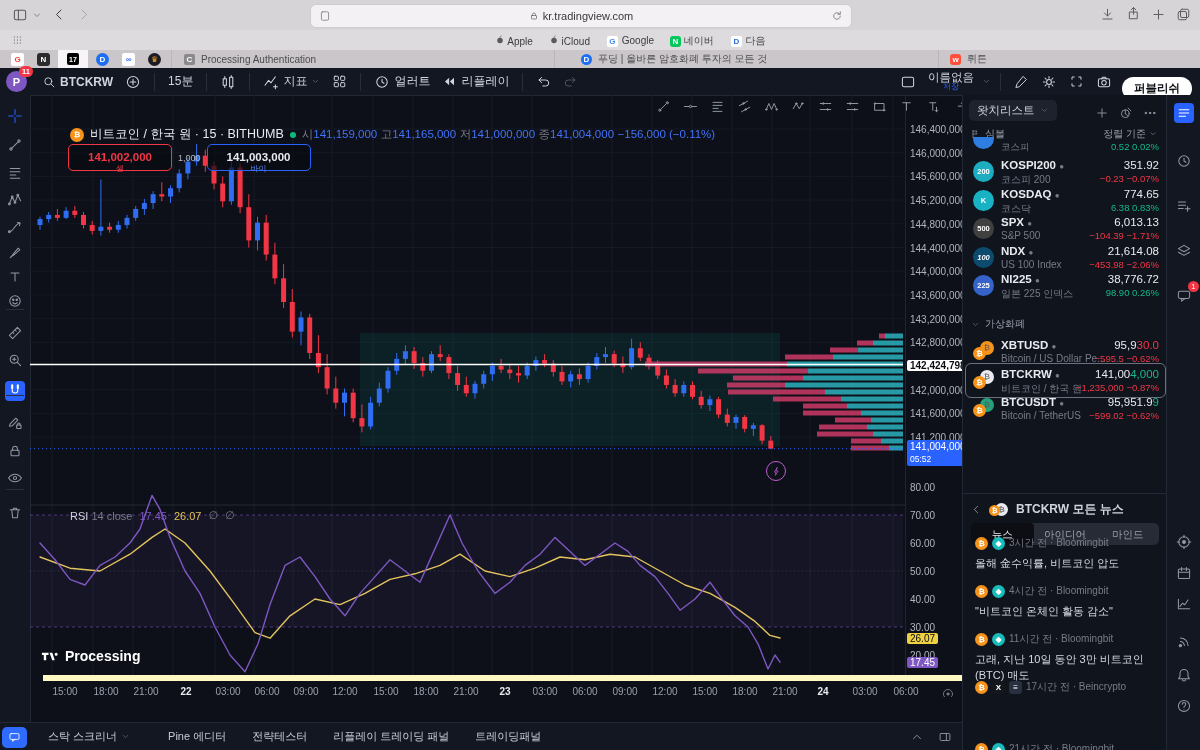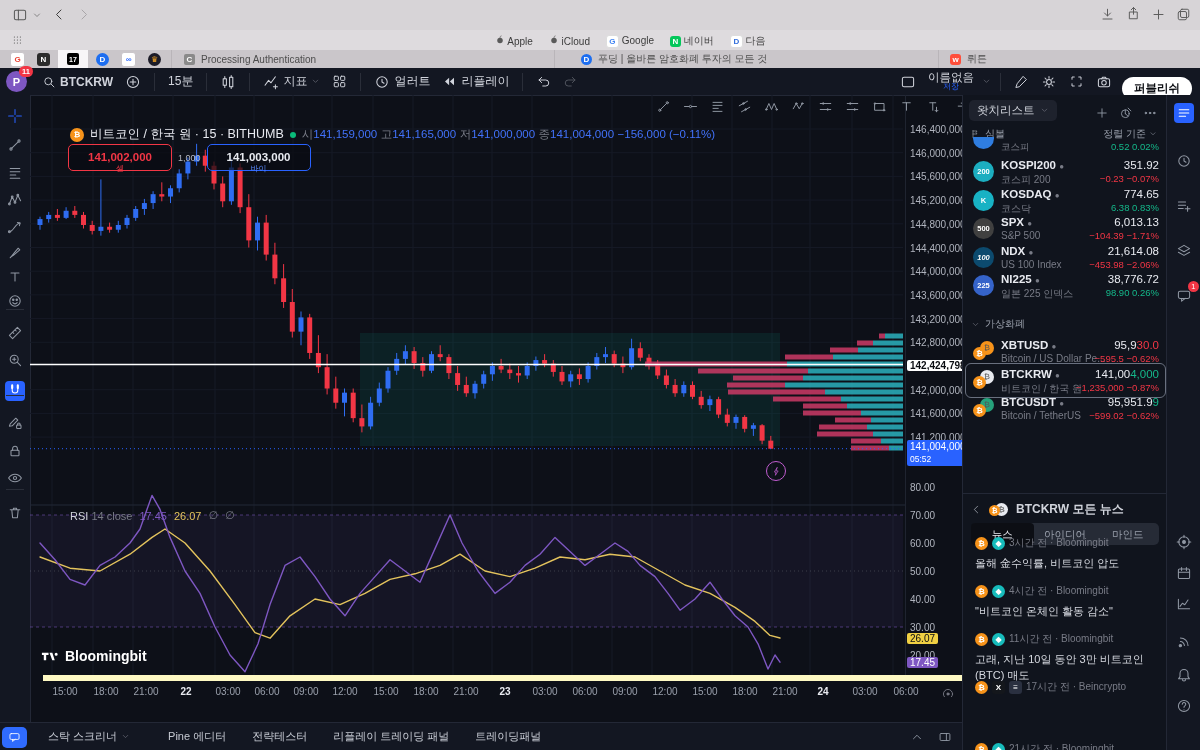--- a/index.html
+++ b/index.html
@@ -83,20 +83,39 @@
   <span class="bicon abs" style="left:52px;top:7px;color:#3a3a3a">
         <svg class="ic" width="15" height="15" viewBox="0 0 20 20">
           <path d="M12 4l-6 6 6 6"></path>
         </svg>
       </span>
   <span class="bicon abs" style="left:76px;top:7px;color:#a8a5a8">
         <svg class="ic" width="15" height="15" viewBox="0 0 20 20">
           <path d="M8 4l6 6-6 6"></path>
         </svg>
       </span>
+  <div class="urlbar">
+    <span class="bicon" style="position:absolute;left:8px;color:#7a7a7a">
+          <svg class="ic" width="12" height="12" viewBox="0 0 20 20">
+            <rect x="4" y="3" width="12" height="14" rx="2"></rect>
+          </svg>
+        </span>
+    <span class="bicon">
+          <svg class="ic" width="10" height="10" viewBox="0 0 20 20">
+            <rect x="5" y="9" width="10" height="7" rx="1"></rect>
+            <path d="M7 9V7a3 3 0 016 0v2"></path>
+          </svg>
+        </span>
+    <span>kr.tradingview.com</span>
+    <span class="bicon" style="position:absolute;right:8px;color:#6a6a6a">
+          <svg class="ic" width="12" height="12" viewBox="0 0 20 20">
+            <path d="M15.5 10a5.5 5.5 0 11-1.6-3.9M15.5 3v4h-4"></path>
+          </svg>
+        </span>
+  </div>
   <span class="bicon abs" style="left:1100px;top:7px">
         <svg class="ic" width="15" height="15" viewBox="0 0 20 20">
           <path d="M10 3v9M6 8l4 4 4-4M4 16h12"></path>
         </svg>
       </span>
   <span class="bicon abs" style="left:1126px;top:6px">
         <svg class="ic" width="15" height="15" viewBox="0 0 20 20">
           <rect x="5" y="8" width="10" height="9"></rect>
           <path d="M10 2v9M7 5l3-3 3 3"></path>
         </svg>
@@ -793,21 +812,21 @@
       <span style="color:#7e57c2">17.45</span>
       <span style="color:#e3c35d">26.07</span>
       <span style="color:#787b86">∅</span>
       <span style="color:#787b86">∅</span>
     </div>
 
     <div class="abs" style="left:10px;top:551px;display:flex;align-items:center;gap:6px">
       <svg class="ic" width="19" height="19" viewBox="0 0 20 20" style="color:#fff">
             <path d="M2 7h7v2.5H6.5V15H4V9.5H2zM10 7h3l2.5 8h-2.6zM17 7a1.6 1.6 0 110 3.2A1.6 1.6 0 0117 7z" fill="currentColor" stroke="none"></path>
           </svg>
-      <span style="font-size:14px;font-weight:bold;color:#fff">Bloomingbit</span>
+      <span style="font-size:14px;font-weight:bold;color:#fff">Processing</span>
     </div>
 
     <span class="abs" style="left:736px;top:366px;width:18px;height:18px;border:1.4px solid #c05ccf;border-radius:50%;color:#c05ccf;
       display:flex;align-items:center;justify-content:center">
       <svg class="ic" width="11" height="11" viewBox="0 0 20 20">
             <path d="M11 3L6 11h3l-1 6 5-8h-3z"></path>
           </svg>
         </span>
   </div>
 

